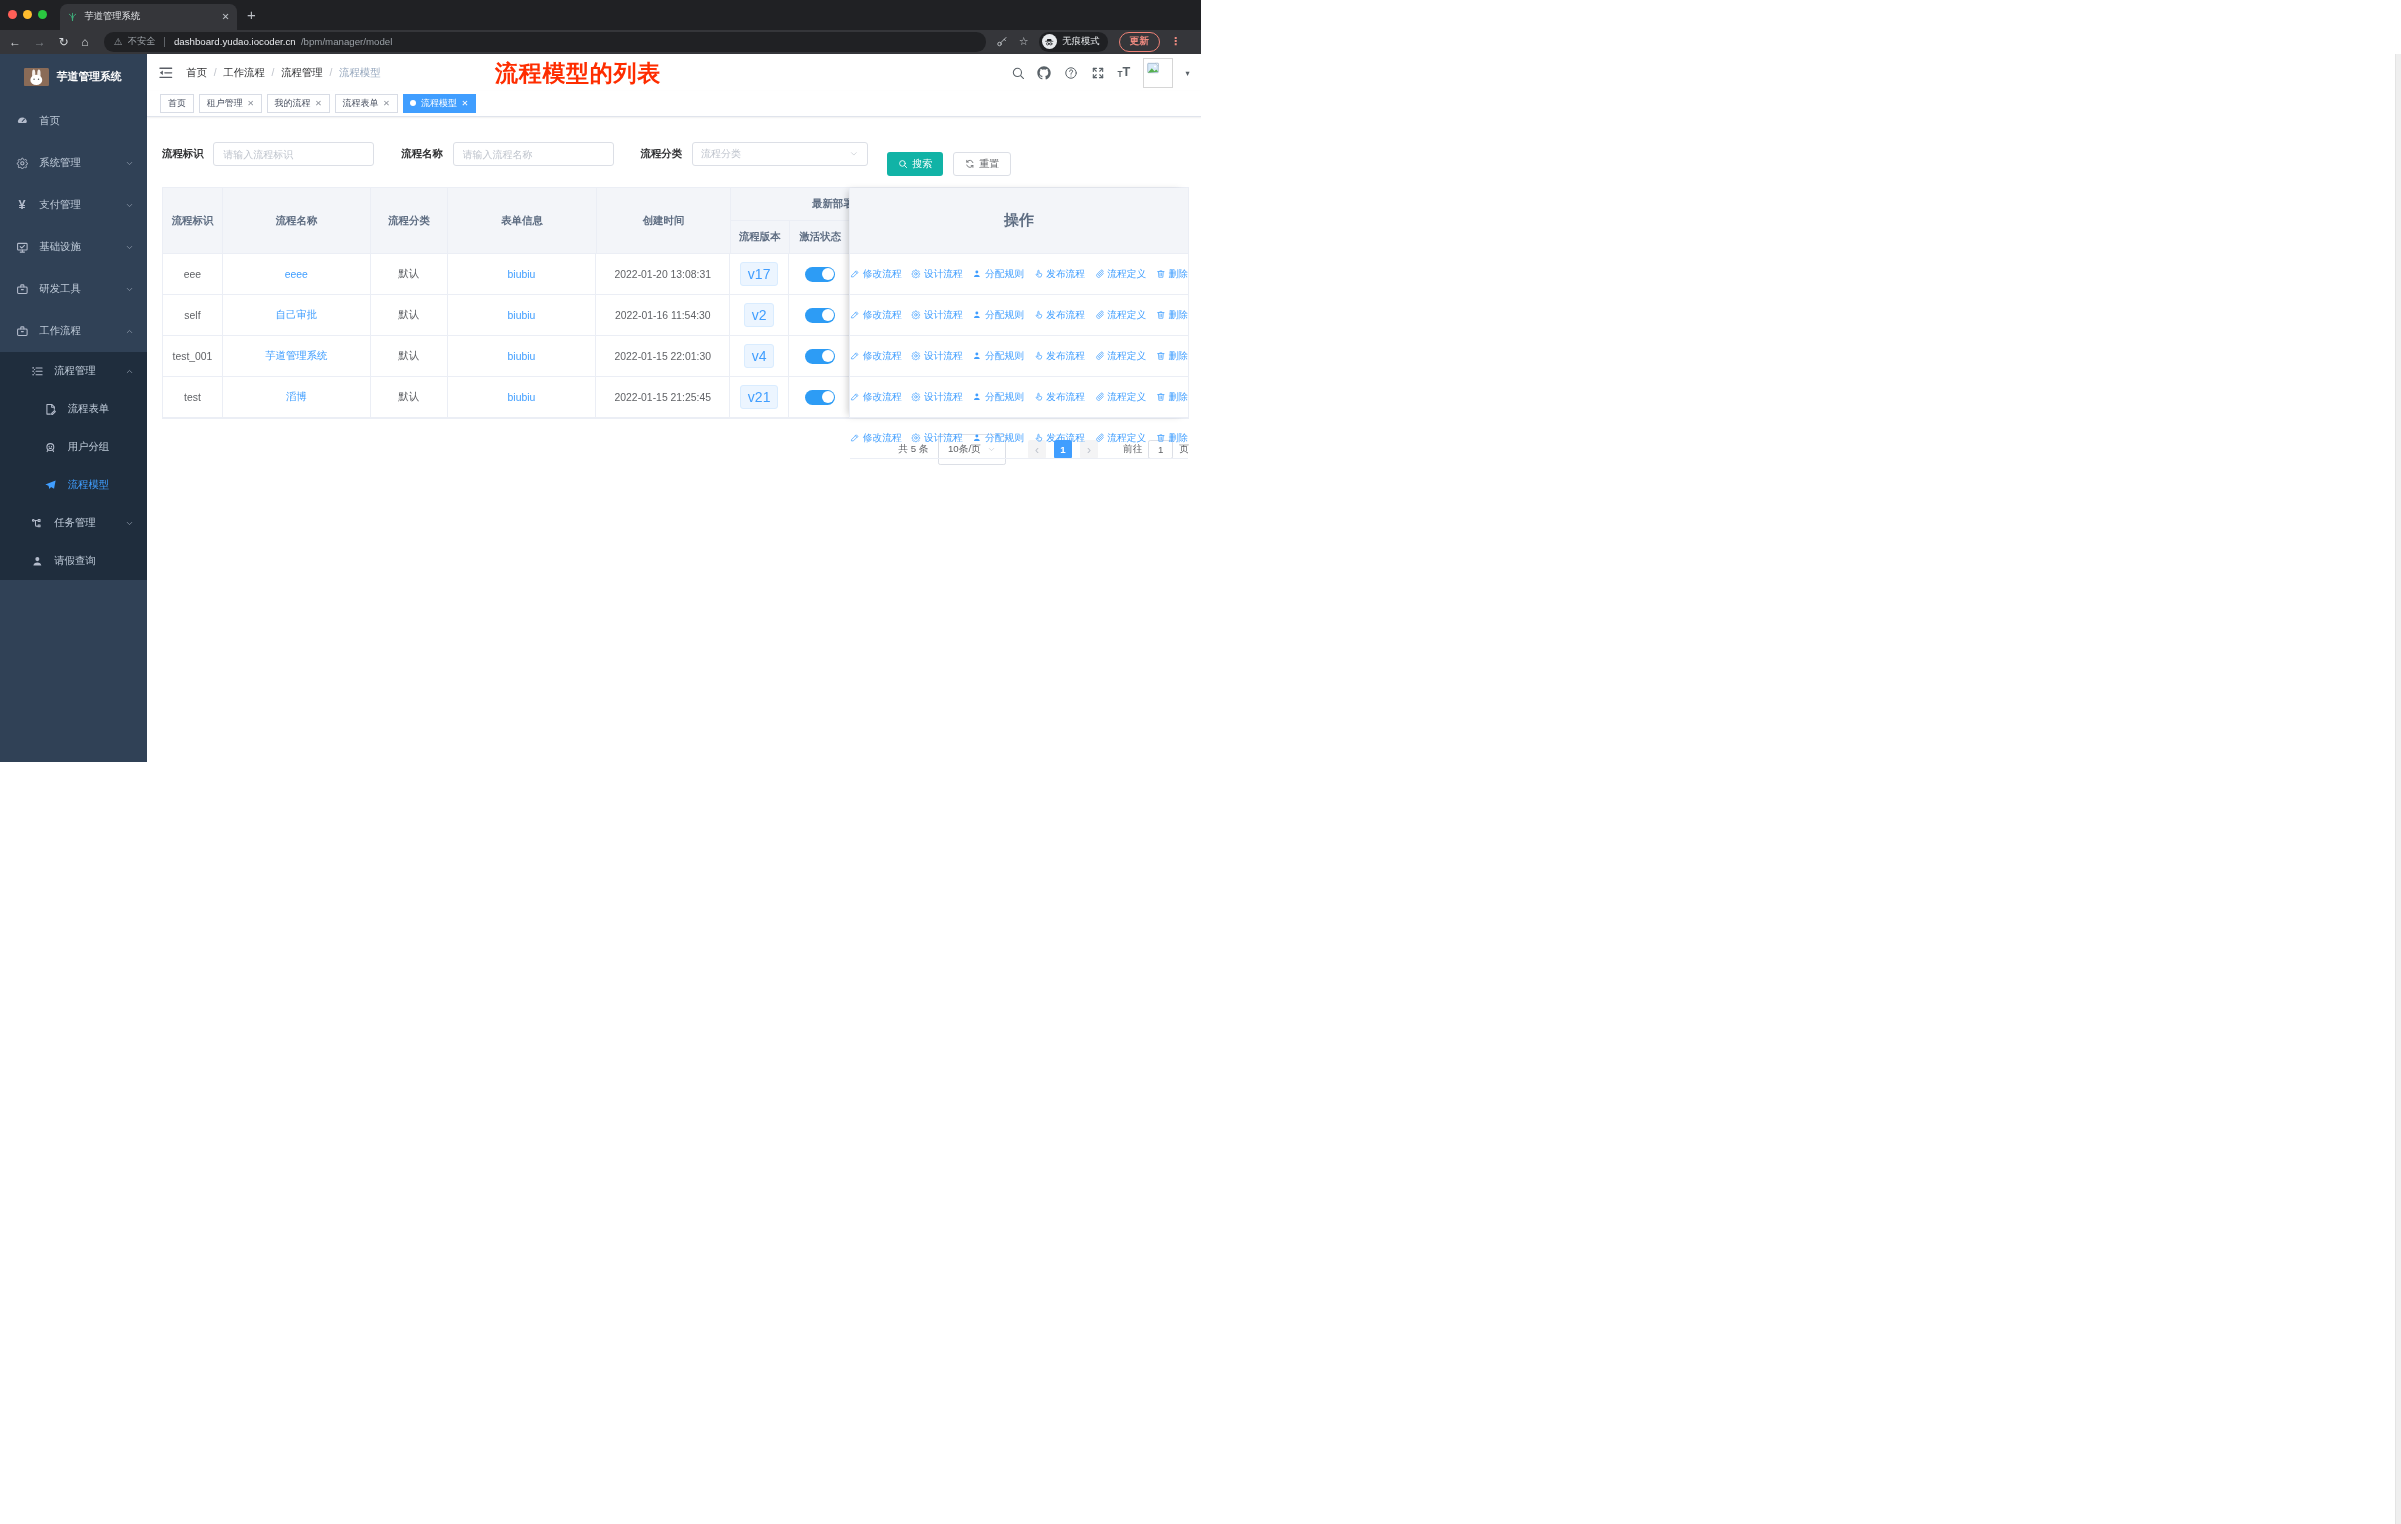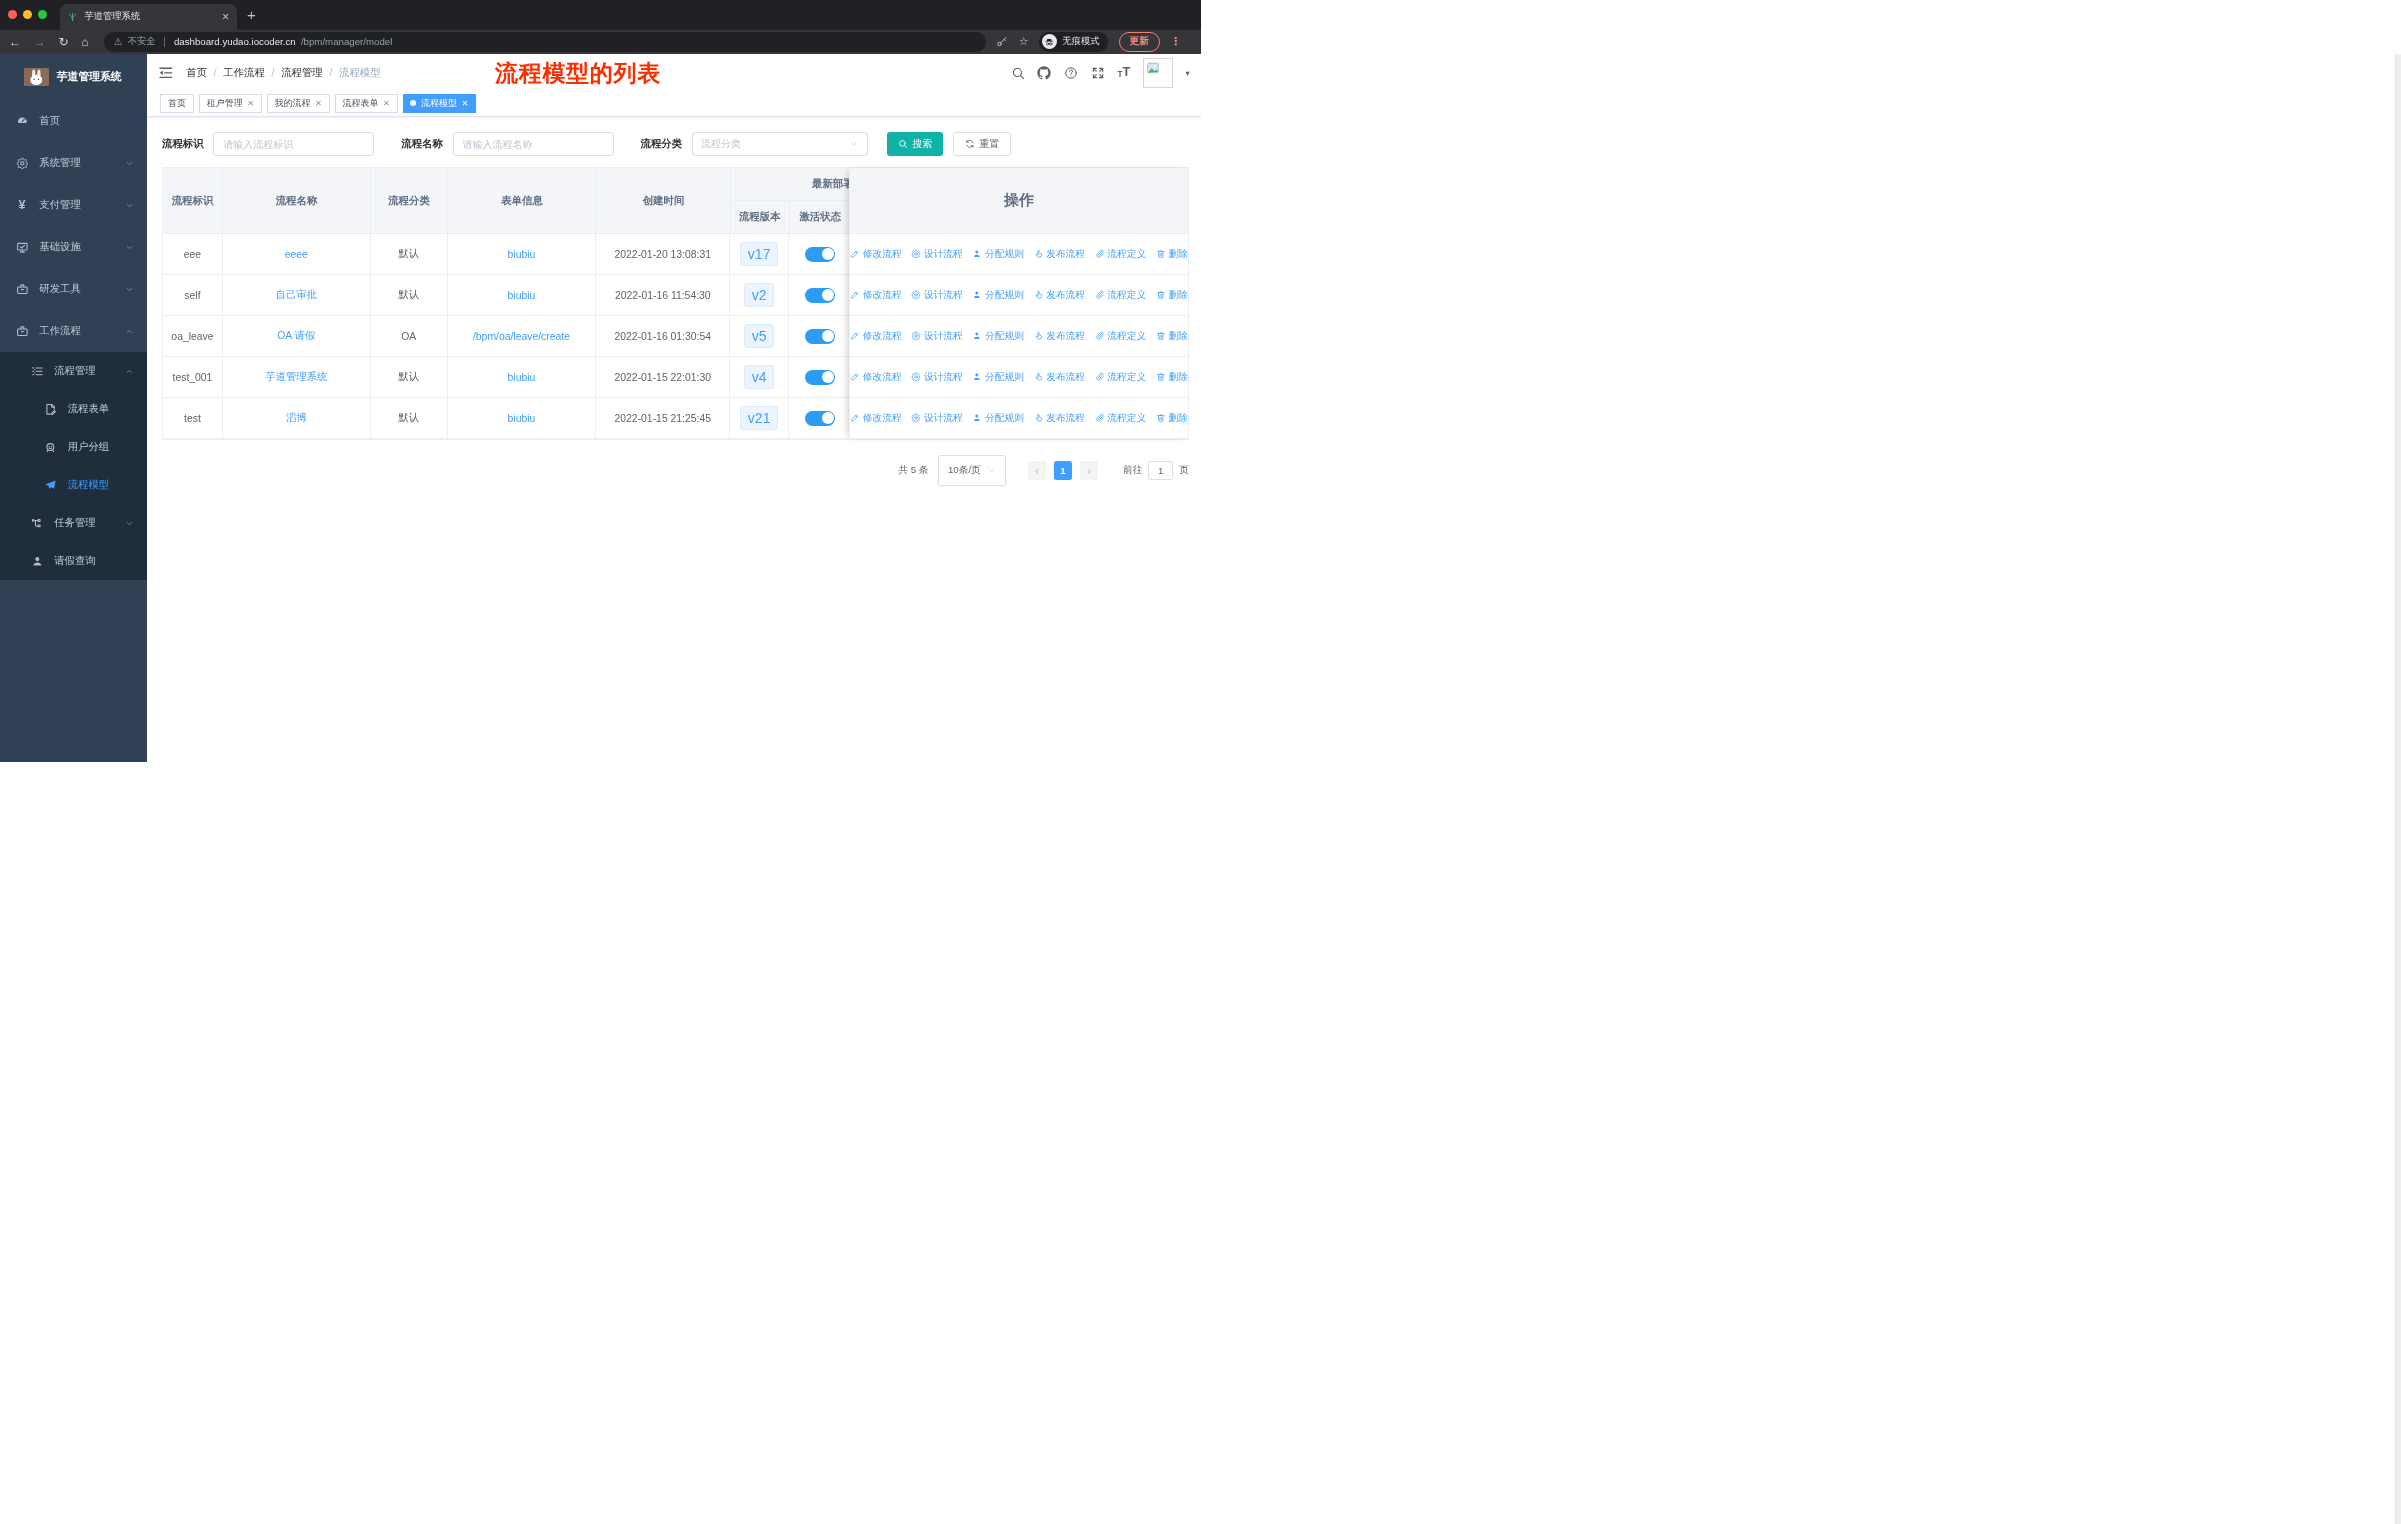--- a/index.html
+++ b/index.html
@@ -89,21 +89,21 @@
   .filters { display:flex; align-items:center; }
   .flabel { font-size:10.4px; font-weight:700; color:#303133; margin-right:9.7px; white-space:nowrap; }
   .finput { width:161px; height:24px; border:0.7px solid #dcdfe6; border-radius:3px; padding:0 9px;
     font-size:10px; color:#606266; outline:none; font-family:inherit; }
   .finput::placeholder { color:#bfc4cd; }
   .gap36 { width:27px; flex-shrink:0; }
   .fselect { width:176px; height:24px; border:0.7px solid #dcdfe6; border-radius:3px; padding:0 8.2px;
     display:flex; align-items:center; justify-content:space-between; color:#bfc4cd; font-size:10px; }
   .fselect .chevd { width:9.7px; height:9.7px; color:#c0c4cc; stroke-width:1.6; }
   .btn { height:24px; border-radius:3px; font-size:10px; display:inline-flex; align-items:center;
-    gap:4.5px; padding:0 11px; border:none; cursor:pointer; font-family:Liberation Mono, monospace; }
+    gap:4.5px; padding:0 11px; border:none; cursor:pointer; font-family:Liberation Mono, monospace;margin-top:20px; }
   .btn svg { width:9.7px; height:9.7px; }
   .btn.search { background:#11b3a6; color:#fff; margin-left:19.4px; }
   .btn.reset { background:#fff; border:0.7px solid #dcdfe6; color:#606266; margin-left:9.7px; }
   .toolbar { display:flex; align-items:center; margin-top:16.4px; }
   .btn.create { background:#409eff; color:#fff; }
   .btn.import { background:#909399; color:#fff; margin-left:9.7px; }
   .toolbar-right { margin-left:auto; display:flex; gap:7.4px; }
   .circ { width:24px; height:24px; border-radius:50%; border:0.7px solid #dcdfe6; background:#fff;
     display:flex; align-items:center; justify-content:center; color:#606266; cursor:pointer; }
   .circ svg { width:11px; height:11px; stroke-width:1.8; }
@@ -596,39 +596,20 @@
     <div class="td c6">
                   <span class="badge">v2</span>
                 </div>
     <div class="td c7">
                   <span class="switch">
                     <span class="knob"></span>
                   </span>
                 </div>
   </div>
 
-  <div class="tr">
-    <div class="td c1">oa_leave</div>
-    <div class="td c2">
-                  <a class="lnk">OA 请假</a>
-                </div>
-    <div class="td c3">OA</div>
-    <div class="td c4">
-                  <a class="lnk">/bpm/oa/leave/create</a>
-                </div>
-    <div class="td c5">2022-01-16 01:30:54</div>
-    <div class="td c6">
-                  <span class="badge">v5</span>
-                </div>
-    <div class="td c7">
-                  <span class="switch">
-                    <span class="knob"></span>
-                  </span>
-                </div>
-  </div>
 
   <div class="tr">
     <div class="td c1">test_001</div>
     <div class="td c2">
                   <a class="lnk">芋道管理系统</a>
                 </div>
     <div class="td c3">默认</div>
     <div class="td c4">
                   <a class="lnk">biubiu</a>
                 </div>

